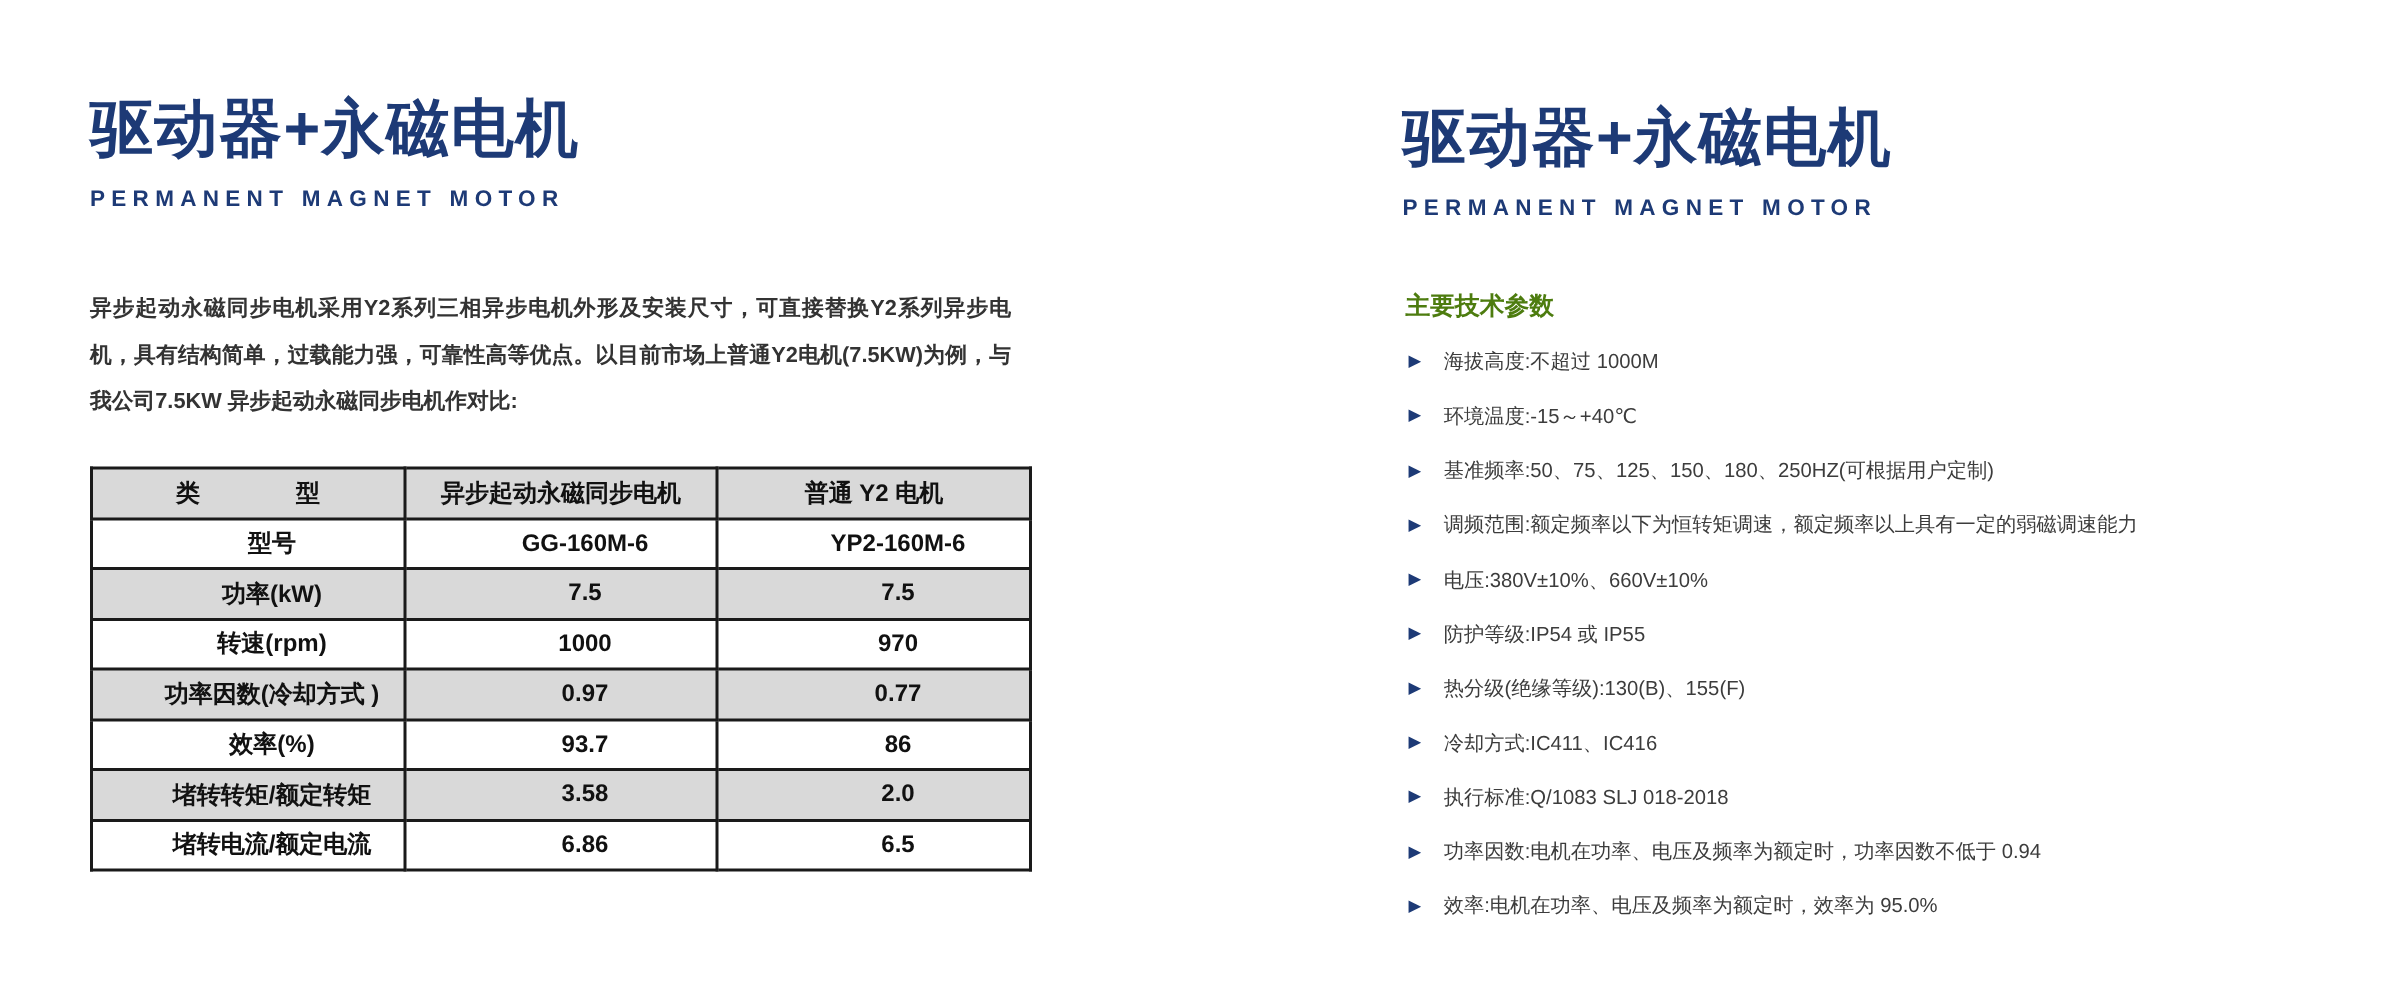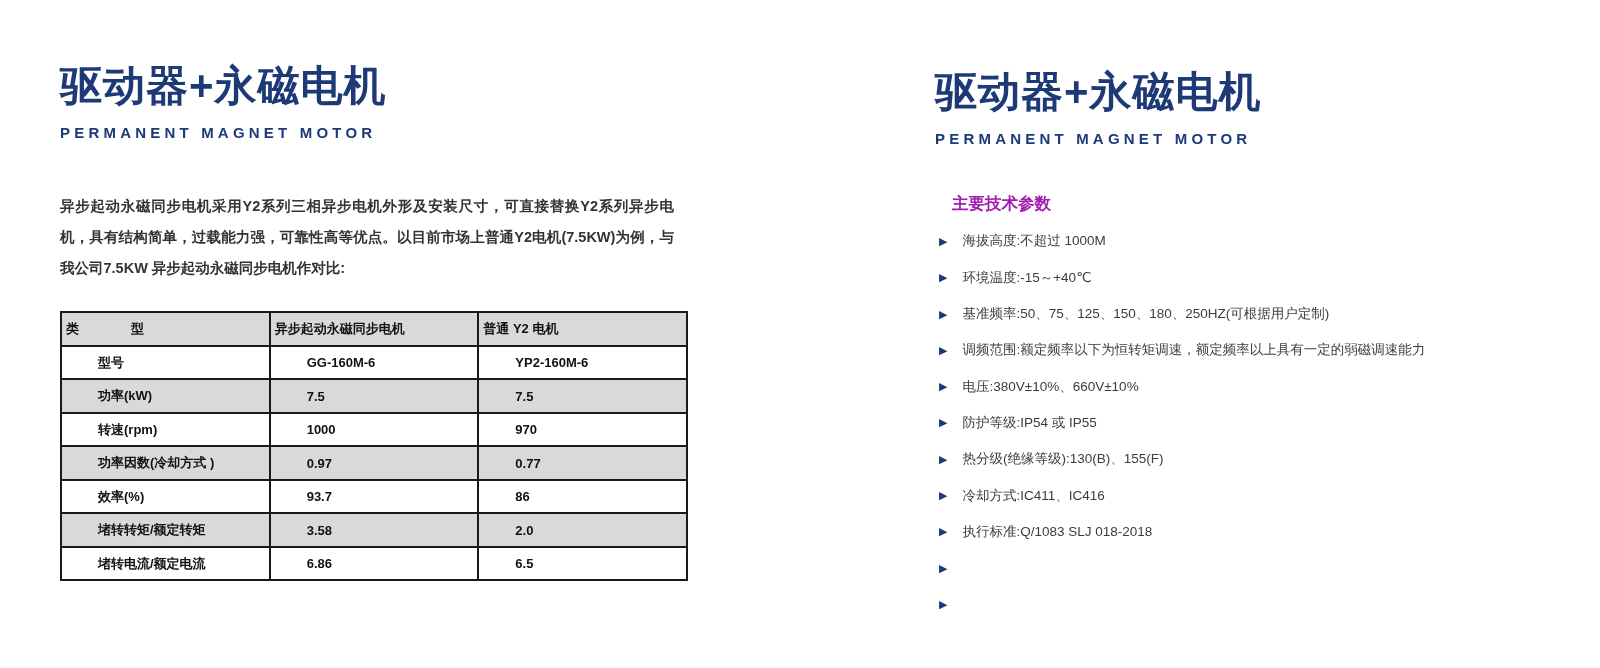--- a/index.html
+++ b/index.html
@@ -49,40 +49,40 @@
 
   table.compare{
     border-collapse:collapse;
     width:628px;
     margin-top:27px;
     table-layout:fixed;
   }
   table.compare th, table.compare td{
     border:2px solid var(--border);
     height:33.5px;
-    text-align:left;
+    text-align:center;
     vertical-align:middle;
-    font-size:13px;
+    font-size:16px;
     color:#111;
     padding:2px 4px;
     width:33.33%;
   }
   table.compare th{
     background:var(--gray-row);
     font-weight:700;
   }
   table.compare td{font-weight:600;padding-left:36px;}
   table.compare tbody tr:nth-child(even) td{background:var(--gray-row);}
   table.compare tbody tr:nth-child(odd) td{background:#ffffff;}
 
   .section-heading{
-    margin:46px 0 0 17px;
+    margin:46px 0 0 2px;
     font-size:16.5px;
     font-weight:800;
-    color:#a21caf;
+    color:#4d7c0f;
   }
   ul.specs{
     list-style:none;
     margin:8px 0 0 0;
     padding:0;
   }
   ul.specs li{
     display:flex;
     align-items:center;
     height:36.3px;
@@ -199,20 +199,22 @@
         <li>
           <span class="tri">▶</span>
           <span>冷却方式:IC411、IC416</span>
         </li>
         <li>
           <span class="tri">▶</span>
           <span>执行标准:Q/1083 SLJ 018-2018</span>
         </li>
         <li>
           <span class="tri">▶</span>
-        </li>
-        <li>
-          <span class="tri">▶</span>
+          <span>功率因数:电机在功率、电压及频率为额定时，功率因数不低于 0.94</span>
+        </li>
+        <li>
+          <span class="tri">▶</span>
+          <span>效率:电机在功率、电压及频率为额定时，效率为 95.0%</span>
         </li>
       </ul>
   </section>
 
 </div>
 
 </body></html>

